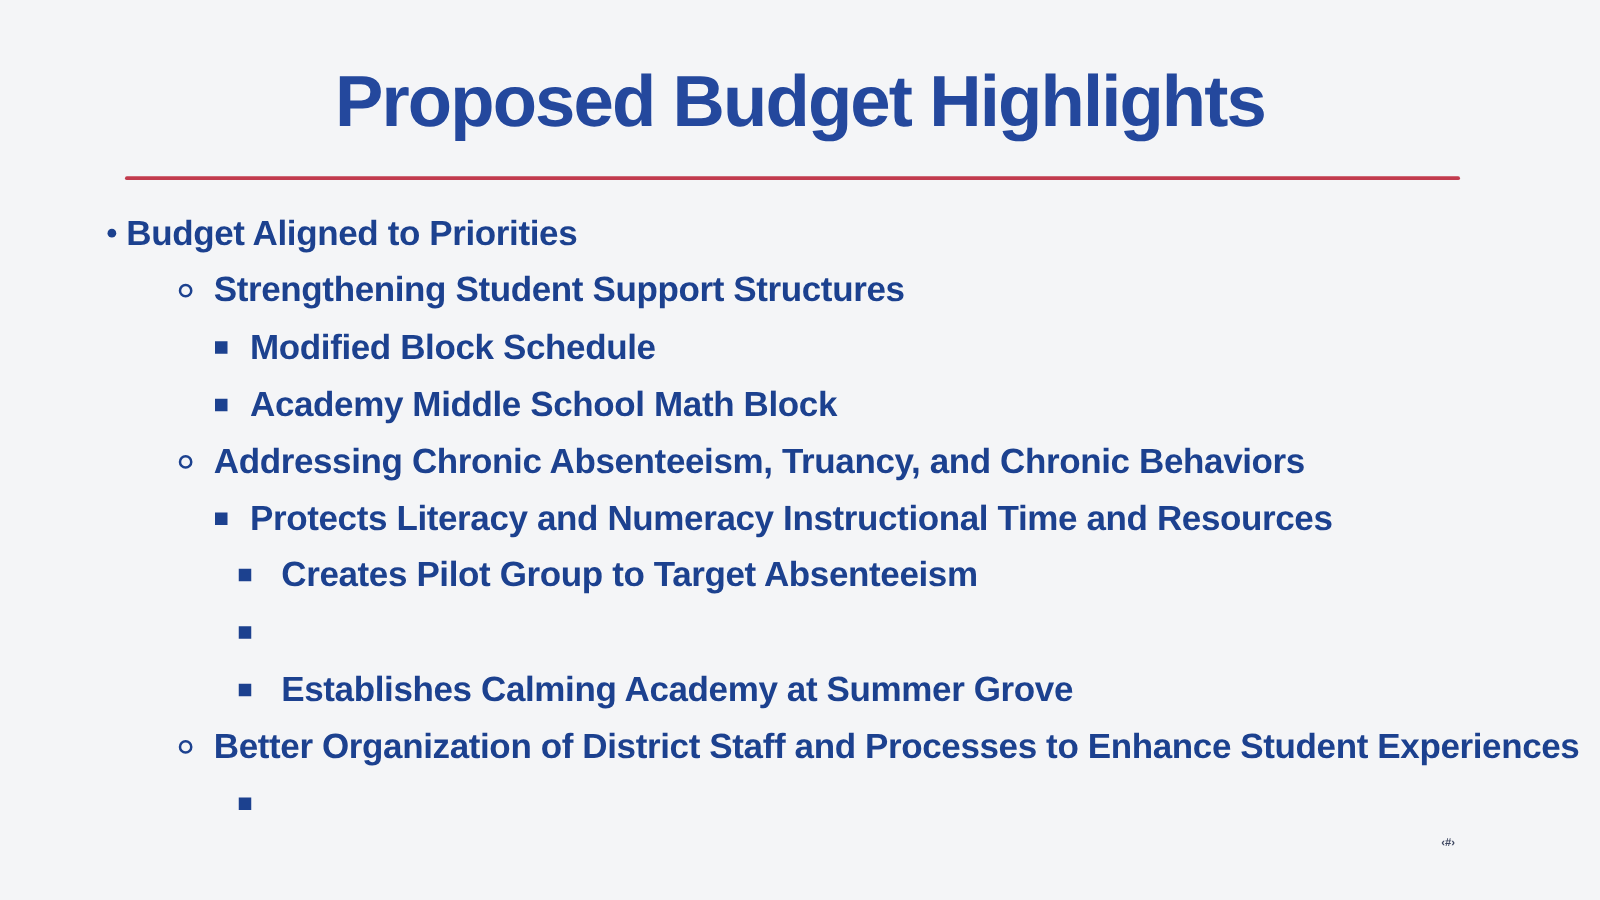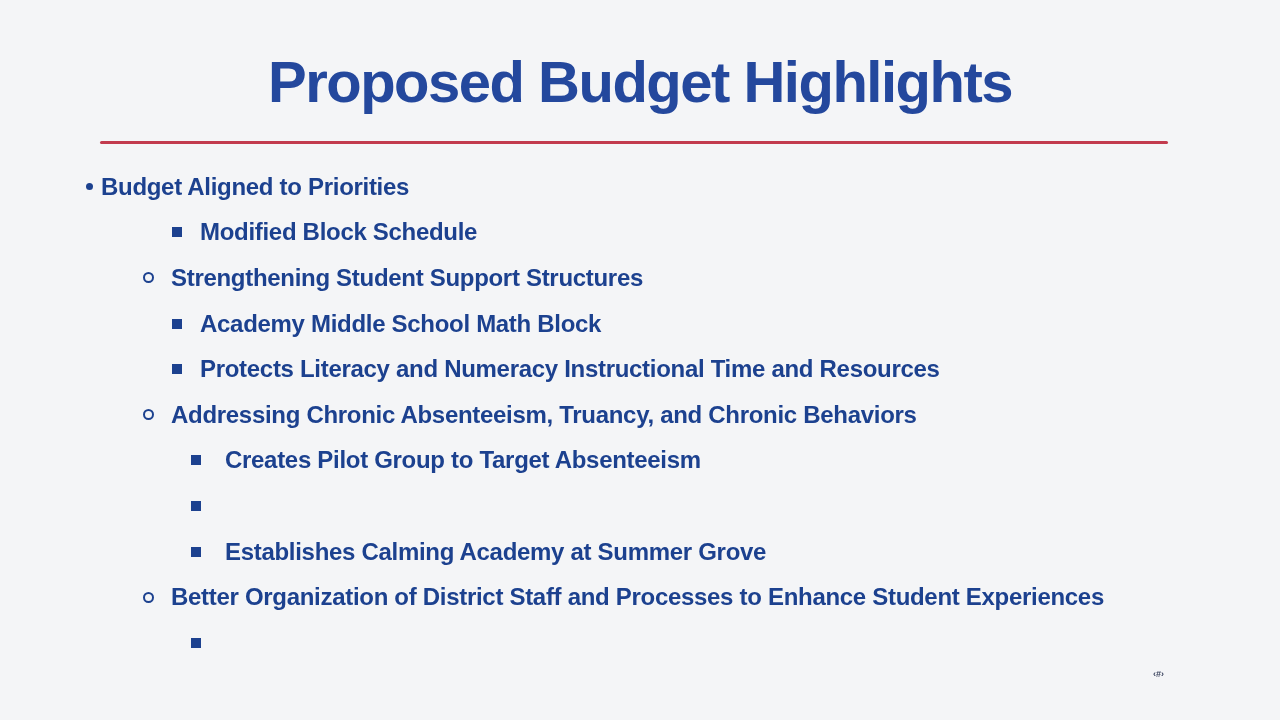--- a/index.html
+++ b/index.html
@@ -41,21 +41,21 @@
   }
   .outline {
     position: absolute;
     top: 164px; left: 0;
     width: 100%;
   }
   .row {
     height: 45.6px;
     display: flex;
     align-items: center;
-    font-size: 24px;
+    font-size: 28px;
     font-weight: bold;
     letter-spacing: -0.3px;
     color: var(--body-text);
     white-space: nowrap;
   }
   .bullet { flex: 0 0 auto; display: inline-block; }
   .dot  { width: 7px;  height: 7px;  border-radius: 50%; background: var(--body-text); }
   .ring { width: 11px; height: 11px; border-radius: 50%; border: 2.5px solid var(--body-text); background: transparent; }
   .sq   { width: 10px; height: 10px; background: var(--body-text); }
   .l1  { margin-left: 86px; }
@@ -83,43 +83,43 @@
 
   <div class="underline"></div>
 
   <div class="outline">
 
     <div class="row l1">
       <span class="bullet dot"></span>
       <span class="txt">Budget Aligned to Priorities</span>
     </div>
 
-    <div class="row l3a">
-      <span class="bullet sq"></span>
-      <span class="txt">Modified Block Schedule</span>
-    </div>
-
     <div class="row l2">
       <span class="bullet ring"></span>
       <span class="txt">Strengthening Student Support Structures</span>
     </div>
 
     <div class="row l3a">
       <span class="bullet sq"></span>
+      <span class="txt">Modified Block Schedule</span>
+    </div>
+
+    <div class="row l3a">
+      <span class="bullet sq"></span>
       <span class="txt">Academy Middle School Math Block</span>
+    </div>
+
+    <div class="row l2">
+      <span class="bullet ring"></span>
+      <span class="txt">Addressing Chronic Absenteeism, Truancy, and Chronic Behaviors</span>
     </div>
 
     <div class="row l3a">
       <span class="bullet sq"></span>
       <span class="txt">Protects Literacy and Numeracy Instructional Time and Resources</span>
-    </div>
-
-    <div class="row l2">
-      <span class="bullet ring"></span>
-      <span class="txt">Addressing Chronic Absenteeism, Truancy, and Chronic Behaviors</span>
     </div>
 
     <div class="row l3b">
       <span class="bullet sq"></span>
       <span class="txt">Creates Pilot Group to Target Absenteeism</span>
     </div>
 
     <div class="row l3b">
       <span class="bullet sq"></span>
     </div>

